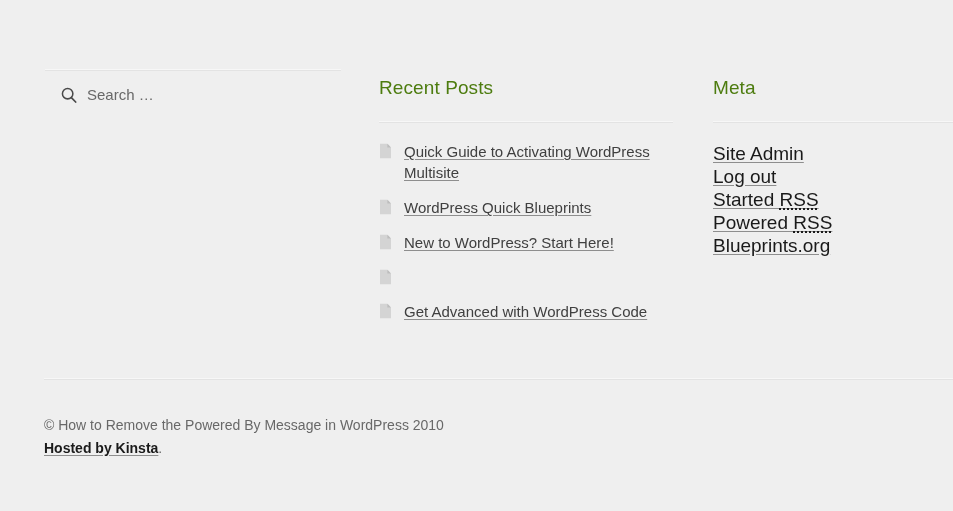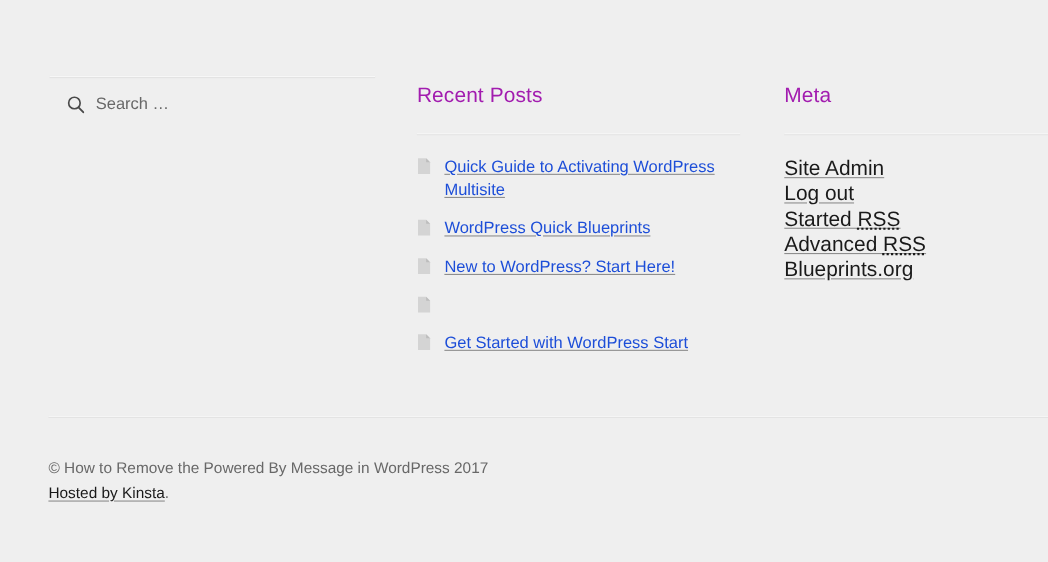--- a/index.html
+++ b/index.html
@@ -37,21 +37,21 @@
 
   .widget-search  { left: 44px;  width: 296px; }
   .widget-posts   { left: 378px; width: 296px; }
   .widget-meta    { left: 712px; width: 296px; }
 
   
   .widget-title {
     margin: 0;
     font-size: 19px;
     font-weight: 400;
-    color: #a21caf;
+    color: #4d7c0f;
     letter-spacing: 0.1px;
     line-height: 24px;
     height: 24px;
   }
   .widget-posts .widget-title,
   .widget-meta .widget-title {
     padding-top: 13px;
   }
 
   
@@ -124,21 +124,21 @@
     left: 0;
     top: 2px;
     width: 13px;
     height: 16px;
     display: block;
   }
 
   .post-link {
     font-size: 15px;
     line-height: 21px;
-    color: #1d4ed8;
+    color: #404040;
     text-decoration: underline;
     text-decoration-color: #8e8e8e;
     text-underline-offset: 2px;
     display: inline;
   }
 
   
   .meta-list {
     list-style: none;
     margin: 0;
@@ -174,20 +174,21 @@
   .footer-line {
     font-size: 14px;
     line-height: 23px;
     color: #686868;
   }
   .footer-link {
     color: #1a1a1a;
     text-decoration: underline;
     text-decoration-color: #8e8e8e;
     text-underline-offset: 2px;
+    font-weight: bold;
   }
 </style>
 </head>
 <body>
 
 <div class="page">
 
   <div class="widget-area">
 
     <div class="sep sep-search"></div>
@@ -237,21 +238,21 @@
             <path d="M1 0.8 H8.4 L12 4.4 V15.2 H1 Z" fill="#d4d4d4"></path>
             <path d="M8.4 0.8 V4.4 H12 Z" fill="#bdbdbd"></path>
           </svg>
         </li>
 
         <li class="post-item">
           <svg class="doc-icon" viewBox="0 0 13 16">
             <path d="M1 0.8 H8.4 L12 4.4 V15.2 H1 Z" fill="#d4d4d4"></path>
             <path d="M8.4 0.8 V4.4 H12 Z" fill="#bdbdbd"></path>
           </svg>
-          <a class="post-link" href="#">Get Started with WordPress Start</a>
+          <a class="post-link" href="#">Get Advanced with WordPress Code</a>
         </li>
 
       </ul>
     </section>
 
     <section class="widget widget-meta">
       <h2 class="widget-title">Meta</h2>
       <ul class="meta-list">
 
         <li class="meta-item">
@@ -260,32 +261,32 @@
 
         <li class="meta-item">
           <a class="meta-link" href="#"><span>Log out</span></a>
         </li>
 
         <li class="meta-item">
           <a class="meta-link" href="#"><span>Started </span><span class="abbr-rss">RSS</span></a>
         </li>
 
         <li class="meta-item">
-          <a class="meta-link" href="#"><span>Advanced </span><span class="abbr-rss">RSS</span></a>
+          <a class="meta-link" href="#"><span>Powered </span><span class="abbr-rss">RSS</span></a>
         </li>
 
         <li class="meta-item">
           <a class="meta-link" href="#"><span>Blueprints.org</span></a>
         </li>
 
       </ul>
     </section>
 
   </div>
 
   <div class="sep sep-footer"></div>
 
   <footer class="site-footer">
-    <div class="footer-line">© How to Remove the Powered By Message in WordPress 2017</div>
+    <div class="footer-line">© How to Remove the Powered By Message in WordPress 2010</div>
     <div class="footer-line"><a class="footer-link" href="#">Hosted by Kinsta</a><span>.</span></div>
   </footer>
 
 </div>
 
 </body></html>

